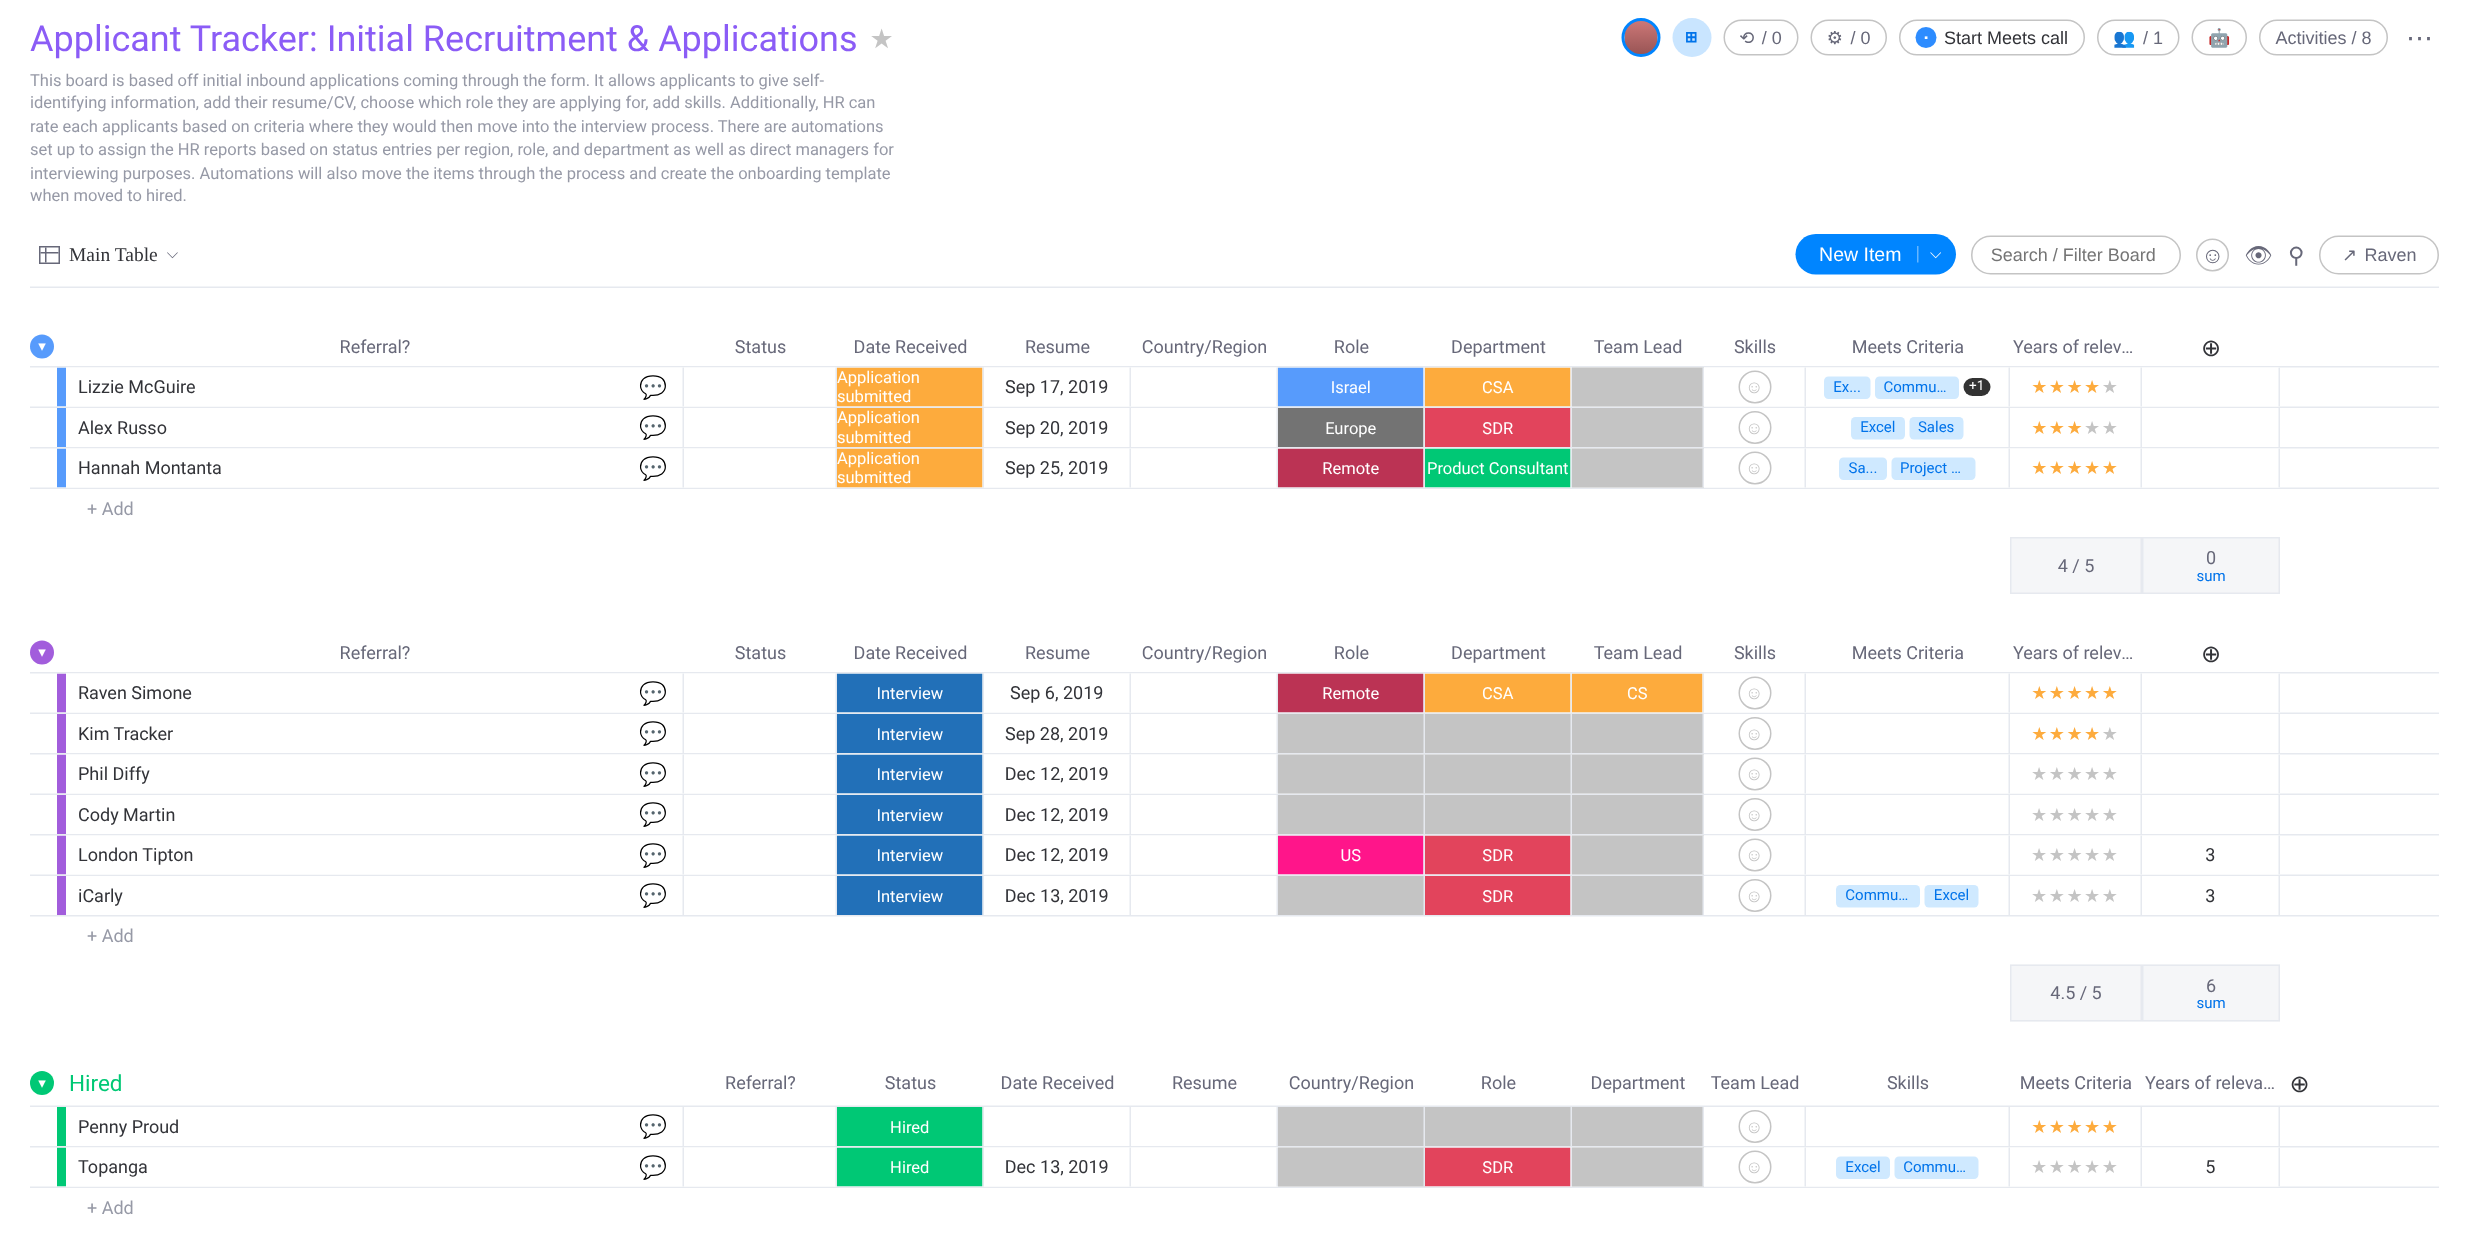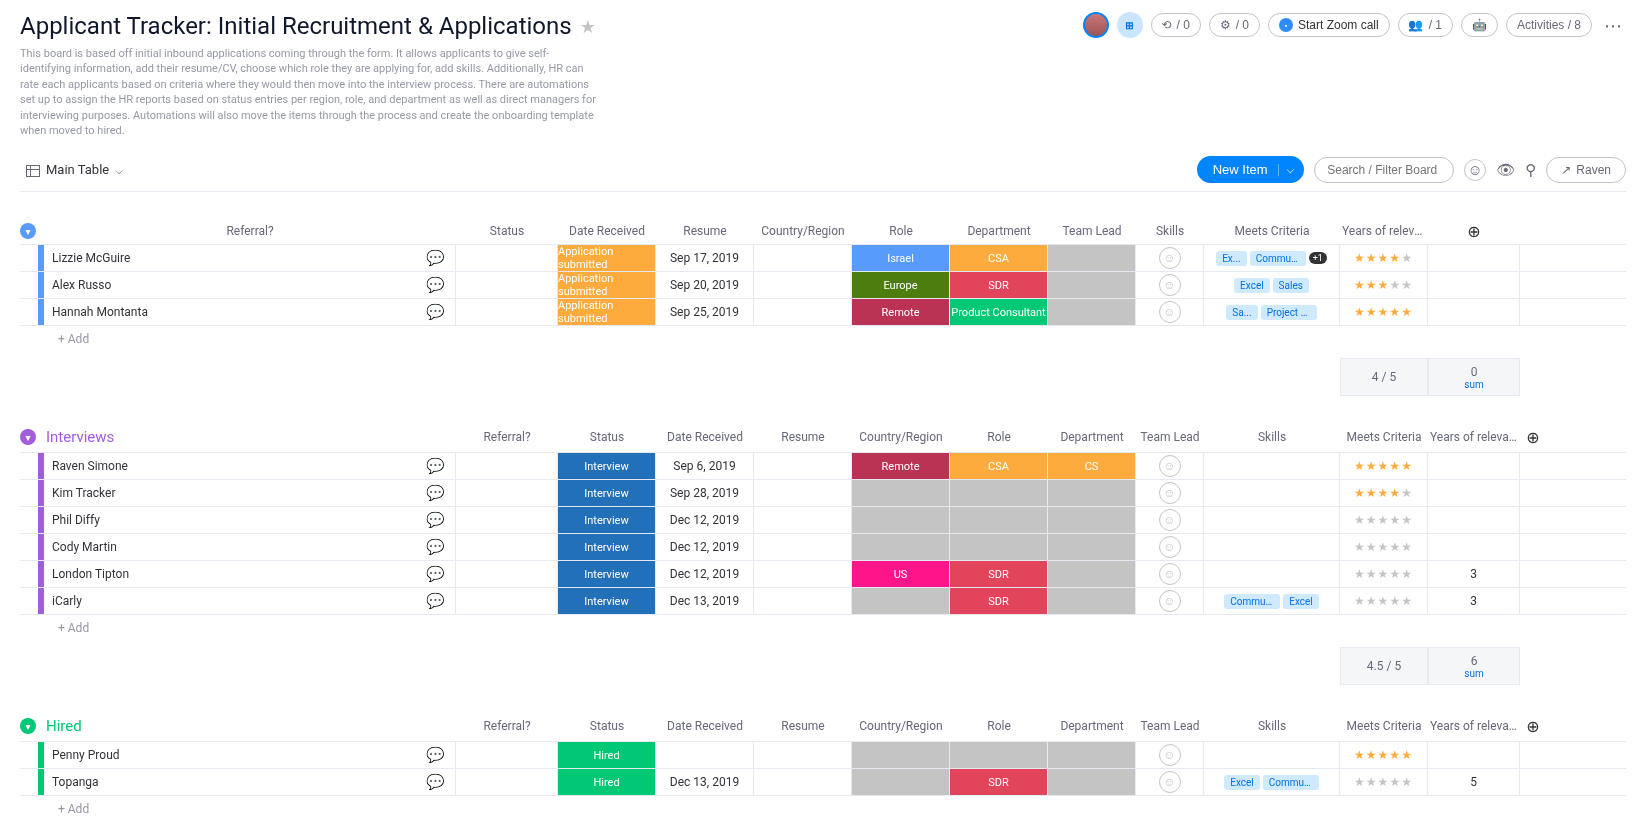--- a/index.html
+++ b/index.html
@@ -1,34 +1,34 @@
 <!DOCTYPE html>
 <html><head>
 <meta charset="utf-8">
 <style>
 * { margin: 0; padding: 0; box-sizing: border-box; }
 body { font-family: -apple-system, BlinkMacSystemFont, 'Segoe UI', Roboto, Arial, sans-serif; font-size: 13px; color: #323338; background: #fff; }
 .page { width: 1646px; padding: 12px 20px; }
 .header { display: flex; align-items: flex-start; justify-content: space-between; margin-bottom: 8px; }
 .title-area { flex: 1; }
 .title-row { display: flex; align-items: center; gap: 8px; }
-.title { font-size: 24px; font-weight: 400; color: #0f172a; }
+.title { font-size: 24px; font-weight: 400; color: #8b5cf6; }
 .star-icon { color: #c4c4c4; font-size: 18px; cursor: pointer; }
 .description { color: #9699a6; font-size: 11px; line-height: 1.4; max-width: 580px; margin-top: 6px; }
 .header-actions { display: flex; align-items: center; gap: 8px; }
 .avatar { width: 26px; height: 26px; border-radius: 50%; background: linear-gradient(#c77,#955); overflow: hidden; border: 2px solid #0085ff; }
 .avatar2 { width: 26px; height: 26px; border-radius: 50%; background: #c9e5ff; display:flex;align-items:center;justify-content:center;color:#0073ea;font-size:10px;font-weight:600; }
 .pill-btn { border: 1px solid #c4c4c4; border-radius: 16px; padding: 4px 10px; background: #fff; display: inline-flex; align-items: center; gap: 5px; font-size: 12px; color: #676879; cursor: pointer; }
 .pill-btn.zoom { color: #323338; }
 .zoom-icon { width: 14px; height: 14px; border-radius: 50%; background: #2D8CFF; display:inline-flex;align-items:center;justify-content:center; }
 .zoom-icon:before { content:'▪'; color:#fff; font-size:7px; }
 .more-icon { color: #676879; font-size: 18px; cursor: pointer; padding: 0 4px; }
 .toolbar { display: flex; align-items: center; justify-content: space-between; border-bottom: 1px solid #e6e9ef; padding-bottom: 8px; margin-top: 18px; }
 .toolbar-left { display: flex; align-items: center; gap: 8px; }
-.view-btn { display: inline-flex; align-items: flex-end; gap: 6px; font-size: 13px; color: #323338; cursor: pointer; padding: 4px 6px; }
+.view-btn { display: inline-flex; align-items: center; gap: 6px; font-size: 13px; color: #323338; cursor: pointer; padding: 4px 6px; font-family: Liberation Serif, serif; }
 .view-icon { display:inline-block; width:14px; height:12px; border:1px solid #676879; position:relative; }
 .view-icon:before { content:''; position:absolute; left:3px; top:0; bottom:0; width:1px; background:#676879; }
 .view-icon:after { content:''; position:absolute; left:0; right:0; top:3px; height:1px; background:#676879; }
 .chevron-down { font-size: 10px; color: #676879; }
 .toolbar-right { display: flex; align-items: center; gap: 10px; }
 .new-item-btn { background: #0085ff; color: #fff; border: none; border-radius: 16px; padding: 6px 10px 6px 16px; font-size: 13px; display: inline-flex; align-items: center; gap: 10px; cursor: pointer; }
 .new-item-btn .dd { border-left: 1px solid rgba(255,255,255,.4); padding-left: 8px; font-size:10px; }
 .search-input { border: 1px solid #c4c4c4; border-radius: 16px; padding: 5px 12px; font-size: 12px; width: 140px; color: #676879; }
 .tool-icon { color: #676879; cursor: pointer; font-size: 15px; }
 .person-circ { width:22px;height:22px;border:1px solid #c4c4c4;border-radius:50%;display:inline-flex;align-items:center;justify-content:center;color:#676879; }
@@ -80,21 +80,21 @@
       </div>
       <p class="description">This board is based off initial inbound applications coming through the form. It allows applicants to give self-identifying information, add their resume/CV, choose which role they are applying for, add skills. Additionally, HR can rate each applicants based on criteria where they would then move into the interview process. There are automations set up to assign the HR reports based on status entries per region, role, and department as well as direct managers for interviewing purposes. Automations will also move the items through the process and create the onboarding template when moved to hired.</p>
     </div>
     <div class="header-actions">
       <div class="avatar"></div>
       <div class="avatar2">⊞</div>
       <button class="pill-btn">⟲ <span>/ 0</span></button>
       <button class="pill-btn">⚙ <span>/ 0</span></button>
       <button class="pill-btn zoom">
           <span class="zoom-icon"></span>
-          <span>Start Zoom call</span>
+          <span>Start Meets call</span>
         </button>
       <button class="pill-btn">👥 <span>/ 1</span></button>
       <button class="pill-btn">🤖</button>
       <button class="pill-btn">
           <span>Activities / 8</span>
         </button>
       <span class="more-icon">⋯</span>
     </div>
   </div>
 
@@ -181,21 +181,21 @@
             <span>Alex Russo</span>
             <span class="chat-icon">💬</span>
           </div>
           <div class="plain-cell"></div>
           <div>
             <div class="status-badge" style="background:#fdab3d">Application submitted</div>
           </div>
           <div class="date-cell">Sep 20, 2019</div>
           <div class="plain-cell"></div>
           <div>
-            <div class="status-badge" style="background:#4d7c0f">Europe</div>
+            <div class="status-badge" style="background:#737373">Europe</div>
           </div>
           <div>
             <div class="status-badge" style="background:#e2445c">SDR</div>
           </div>
           <div class="grey-cell"></div>
           <div>
             <span class="person-ph">☺</span>
           </div>
           <div class="tag-cell">
             <span class="skill-tag">Excel</span>
@@ -265,21 +265,20 @@
             <span class="sub">sum</span>
           </div>
           <div></div>
         </div>
       </div>
       <div class="group">
         <div class="cols-header">
           <div style="display:flex;align-items:center;">
             <span class="group-toggle" style="background:#a25ddc">▾</span>
           </div>
-          <div class="col-h name"><span class="group-title" style="color:#a25ddc">Interviews</span></div>
           <div class="col-h">Referral?</div>
           <div class="col-h">Status</div>
           <div class="col-h">Date Received</div>
           <div class="col-h">Resume</div>
           <div class="col-h">Country/Region</div>
           <div class="col-h">Role</div>
           <div class="col-h">Department</div>
           <div class="col-h">Team Lead</div>
           <div class="col-h">Skills</div>
           <div class="col-h">Meets Criteria</div>

